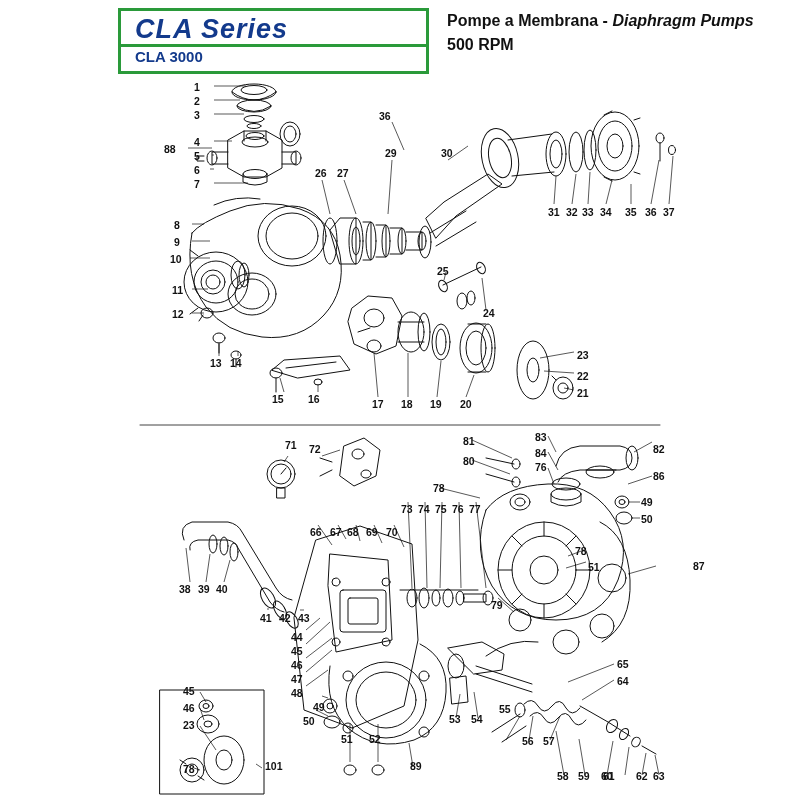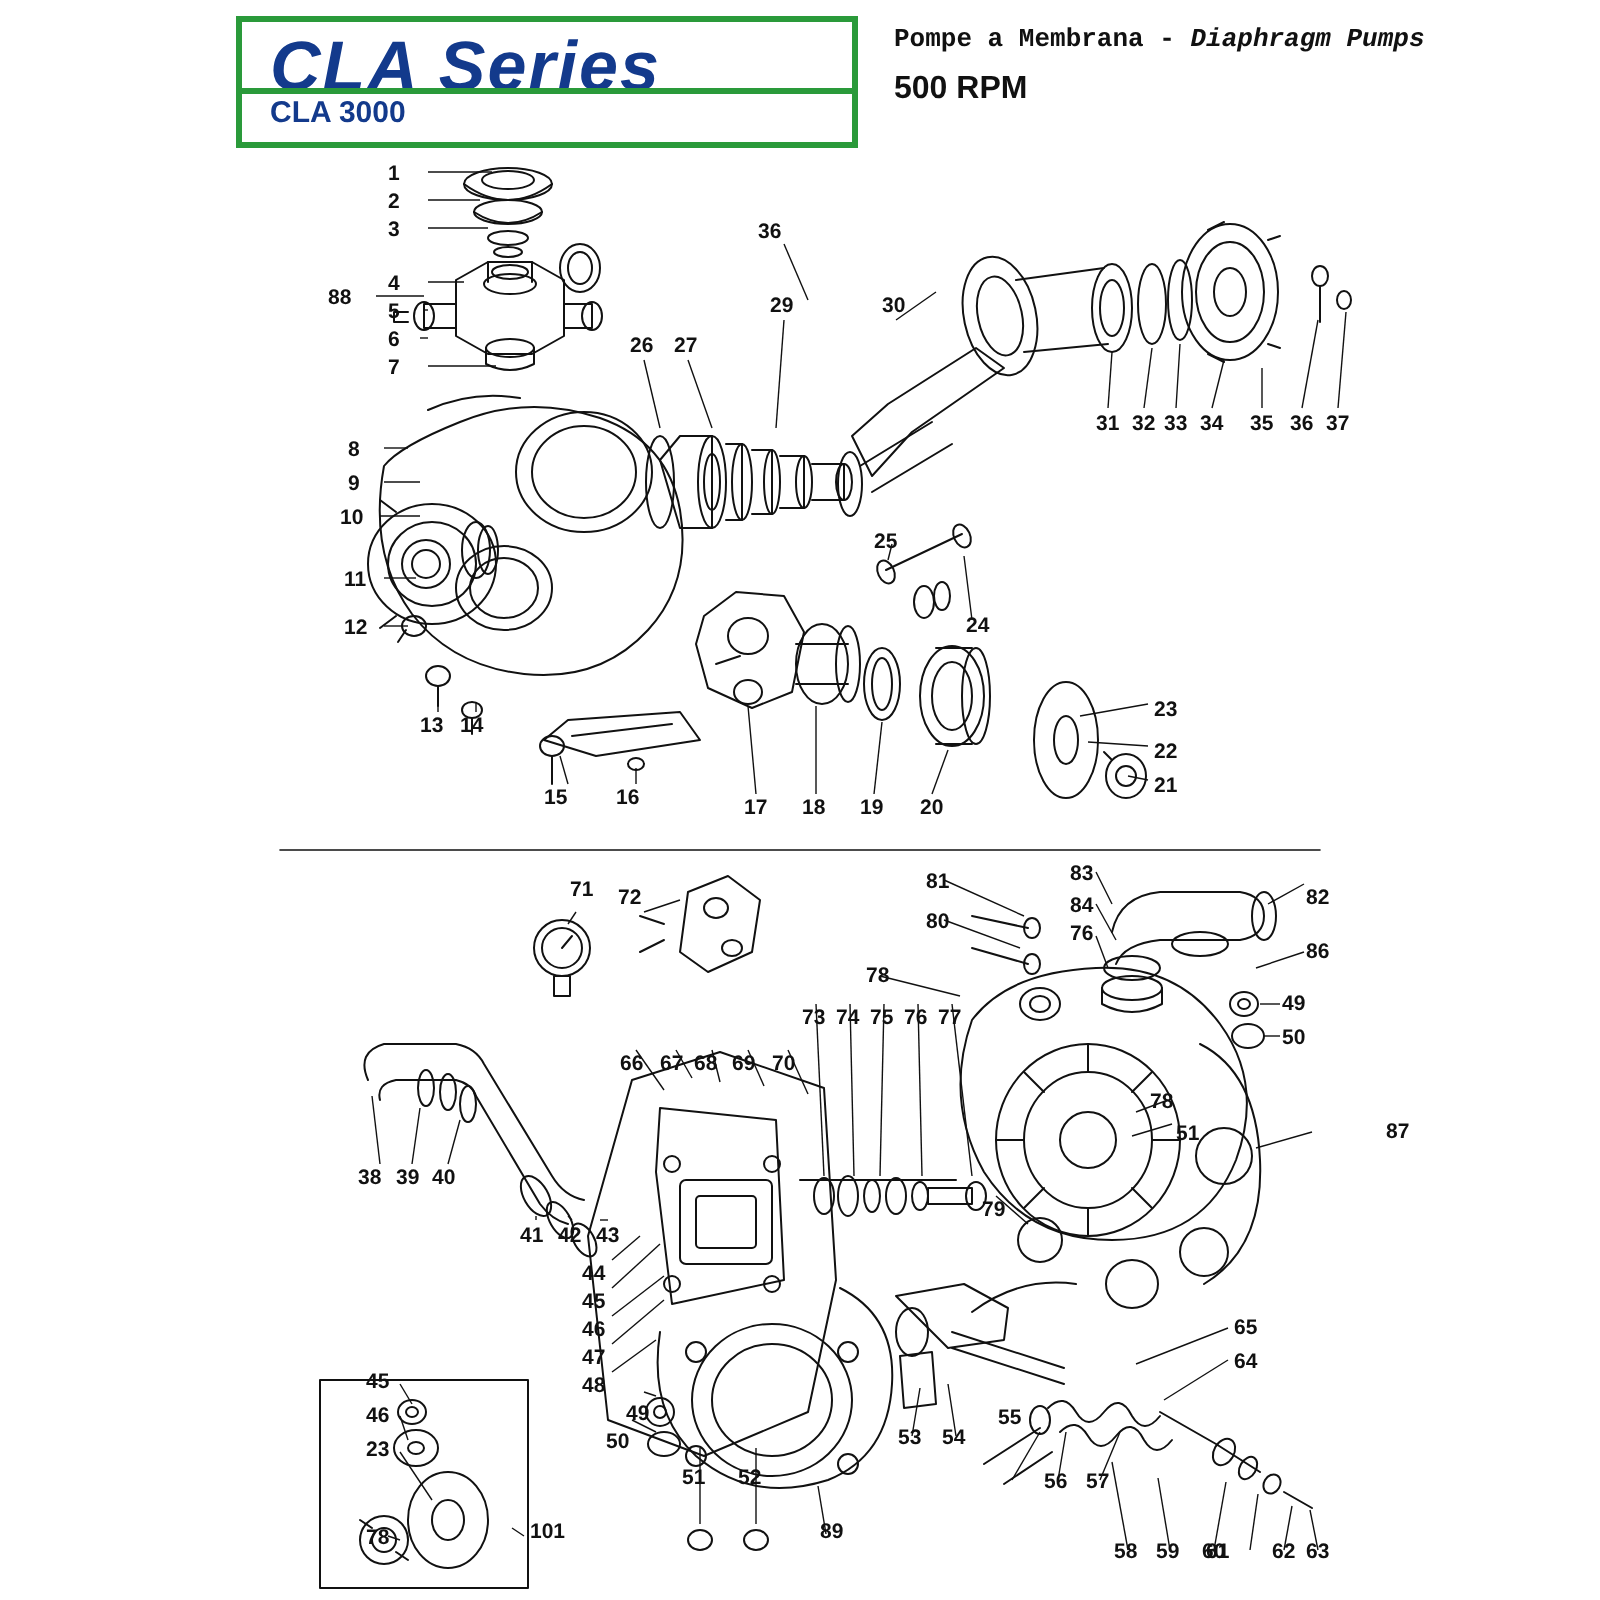--- a/index.html
+++ b/index.html
@@ -13,33 +13,33 @@
   #page{position:relative;width:800px;height:800px;}
 
   
   .header{position:absolute;left:0;top:0;width:800px;height:78px;}
   .title-box{
     position:absolute;left:118px;top:8px;width:305px;height:60px;
     border:3px solid #2a9a3a;background:#ffffff;
   }
   .title-main{
     position:absolute;left:14px;top:3px;
-    font-size:35px;font-weight:bold;font-style:italic;letter-spacing:1px;
+    font-size:27px;font-weight:bold;font-style:italic;letter-spacing:1px;
     color:#133a8c;
   }
   .title-divider{
     position:absolute;left:0;top:33px;width:305px;height:3px;background:#2a9a3a;
   }
   .title-sub{
     position:absolute;left:14px;top:37px;
     font-size:15px;font-weight:bold;color:#133a8c;
   }
   .hdr-right-1{
     position:absolute;left:447px;top:12px;
-    font-size:13px;font-weight:bold;color:#111;font-family:Liberation Mono, monospace;
+    font-size:16px;font-weight:bold;color:#111;
   }
   .hdr-right-1 em{font-style:italic;}
   .hdr-right-2{
     position:absolute;left:447px;top:36px;
     font-size:16px;font-weight:bold;color:#111;
   }
 
   
   #drawing{position:absolute;left:0;top:70px;width:800px;height:730px;}
   svg{display:block;}

